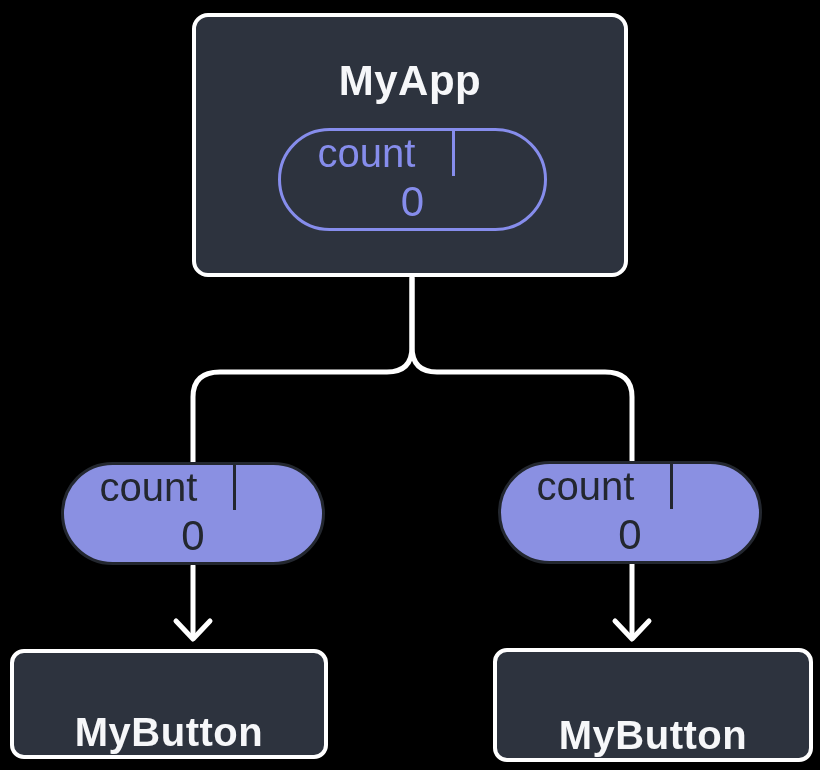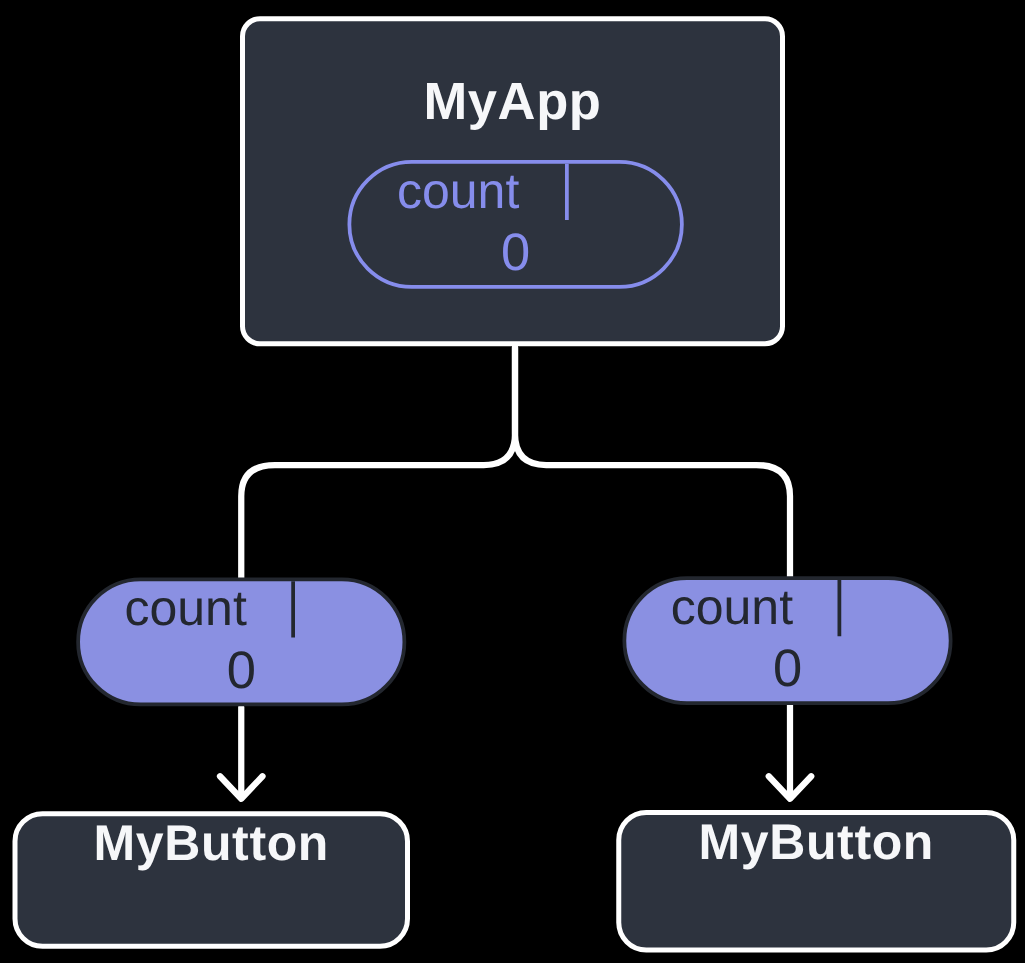--- a/index.html
+++ b/index.html
@@ -91,22 +91,22 @@
     width: 169px;
     border-right: 3px solid var(--pill-text-dark);
   }
   #prop-pill-left  { left: 61px;  top: 462px; }
   #prop-pill-right { left: 498px; top: 461px; }
   .button-box {
     position: absolute;
     box-sizing: border-box;
     background: var(--box-fill);
     border: 4px solid var(--box-border);
-    border-radius: 24px;
-    display: flex; align-items: flex-start; justify-content: center;
+    border-radius: 14px;
+    display: flex; align-items: flex-end; justify-content: center;
     color: var(--text-light);
     font-size: 40px;
     font-weight: 700;
     letter-spacing: 0.5px;
   }
   #mybutton-left  { left: 10px;  top: 649px; width: 318px; height: 110px; }
   #mybutton-right { left: 493px; top: 648px; width: 320px; height: 114px; }
 </style>
 </head>
 <body>

